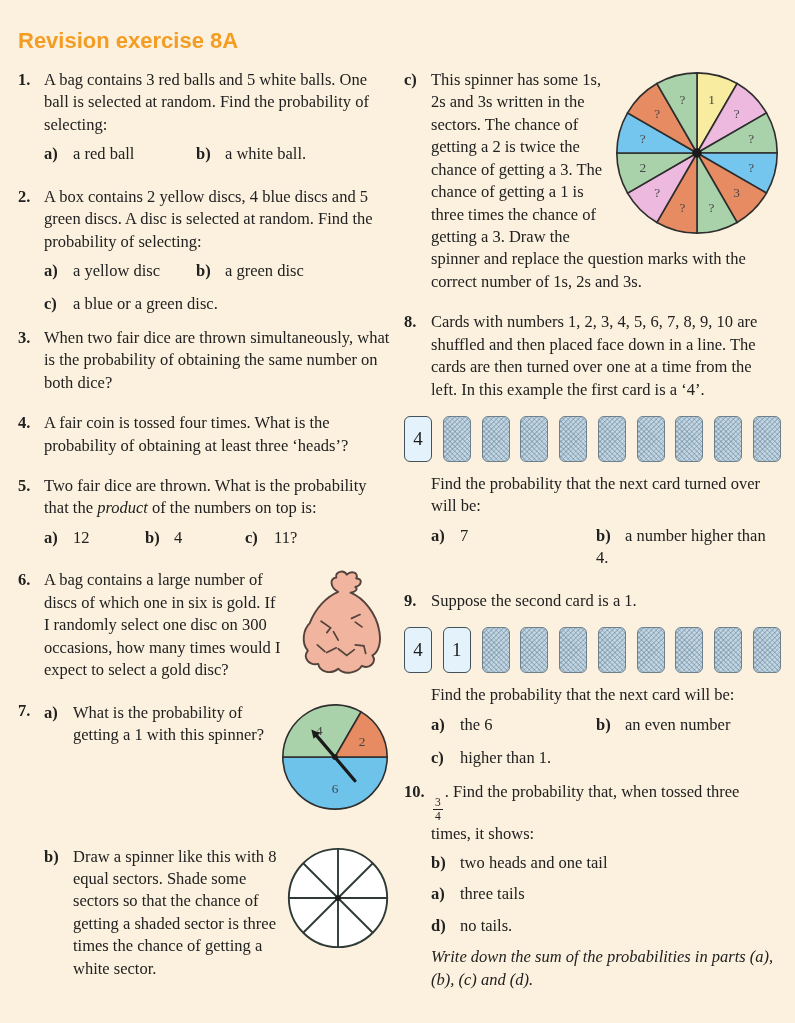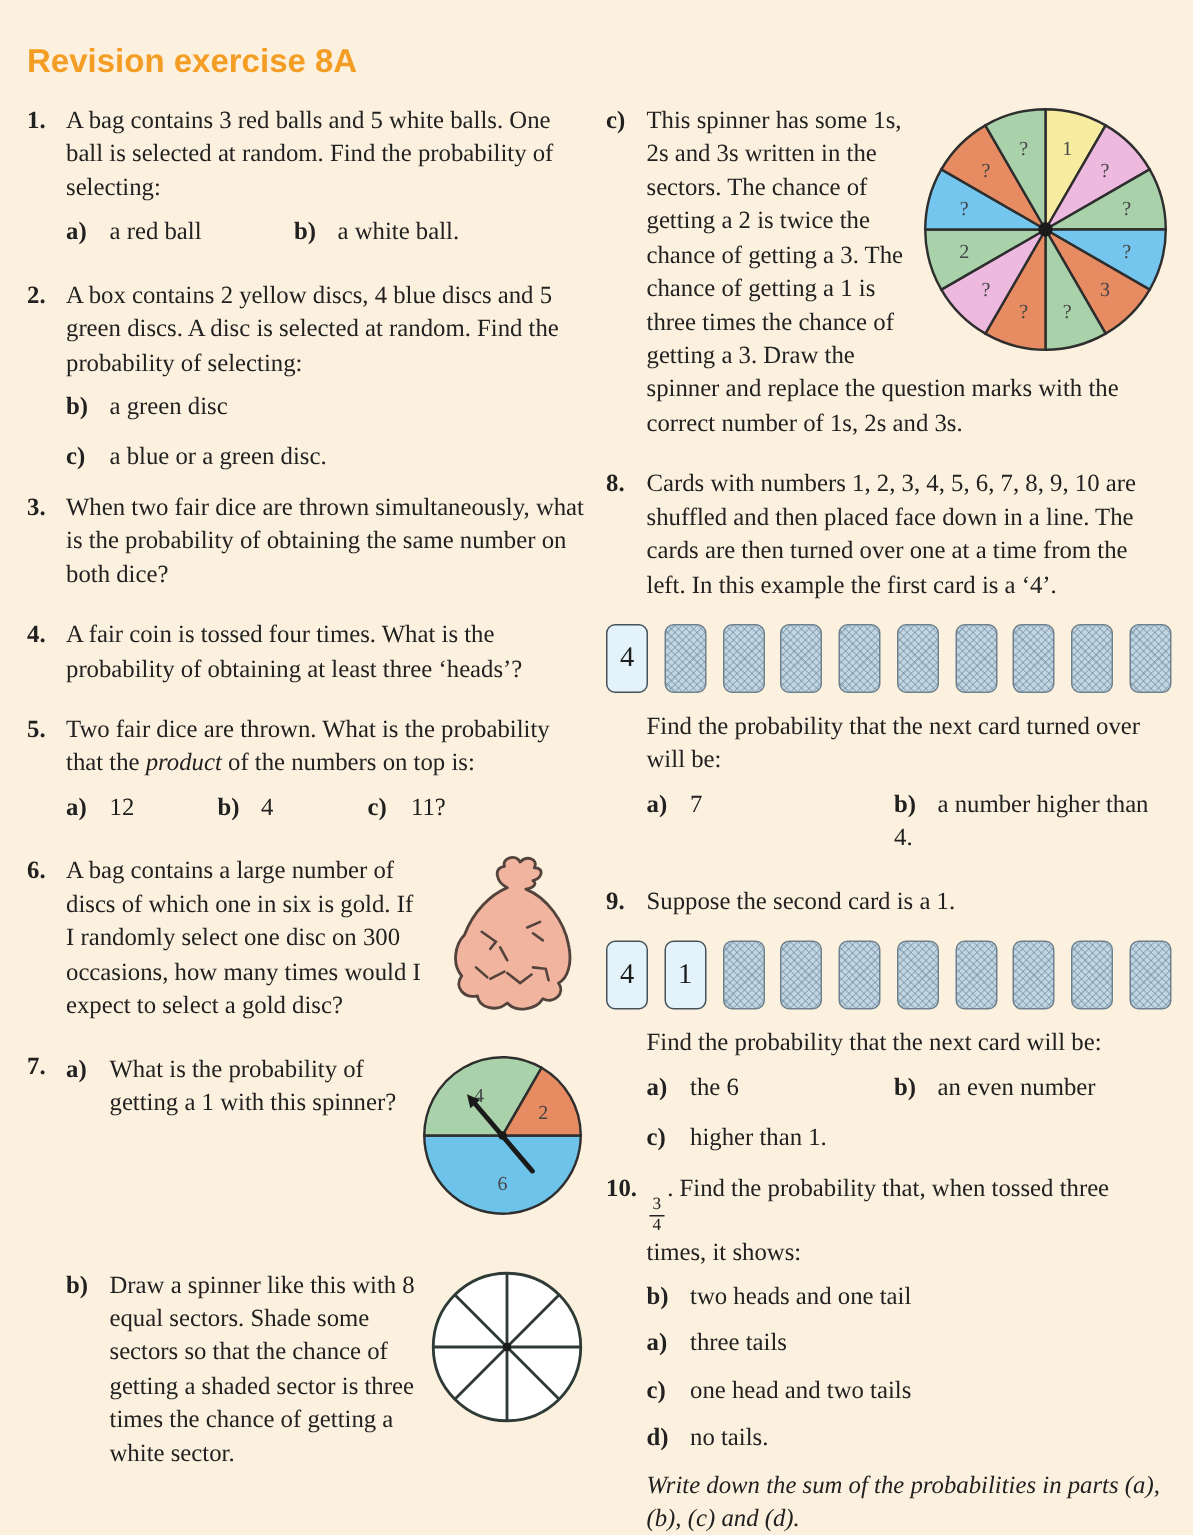--- a/index.html
+++ b/index.html
@@ -101,20 +101,21 @@
             <span class="partrow"><span class="plabel">b)</span><span>a white ball.</span></span>
           </div>
         </div>
       </div>
 
       <div class="q">
         <div class="qnum">2.</div>
         <div class="qbody">
           <p class="qtext">A box contains 2 yellow discs, 4 blue discs and 5 green discs. A disc is selected at random. Find the probability of selecting:</p>
           <div class="parts grid2">
+            <span class="partrow"><span class="plabel">a)</span><span>a yellow disc</span></span>
             <span class="partrow"><span class="plabel">b)</span><span>a green disc</span></span>
           </div>
           <div class="parts">
             <span class="partrow"><span class="plabel">c)</span><span>a blue or a green disc.</span></span>
           </div>
         </div>
       </div>
 
       <div class="q">
         <div class="qnum">3.</div>
@@ -300,21 +301,20 @@
       <div class="q">
         <div class="qnum">10.</div>
         <div class="qbody">
           <p class="qtext"><span class="frac">
                 <span class="fnum">3</span>
                 <span class="fden">4</span>
               </span><span>. Find the probability that, when tossed three times, it shows:</span></p>
           <div class="parts">
             <div class="partrow"><span class="plabel">b)</span><span>two heads and one tail</span></div>
             <div class="partrow"><span class="plabel">a)</span><span>three tails</span></div>
-            <div class="partrow"><span class="plabel">c)</span><span>one head and two tails</span></div>
             <div class="partrow"><span class="plabel">d)</span><span>no tails.</span></div>
           </div>
           <p class="qtext outro">Write down the sum of the probabilities in parts (a), (b), (c) and (d).</p>
         </div>
       </div>
 
     </div>
   </div>
 </div>
 

